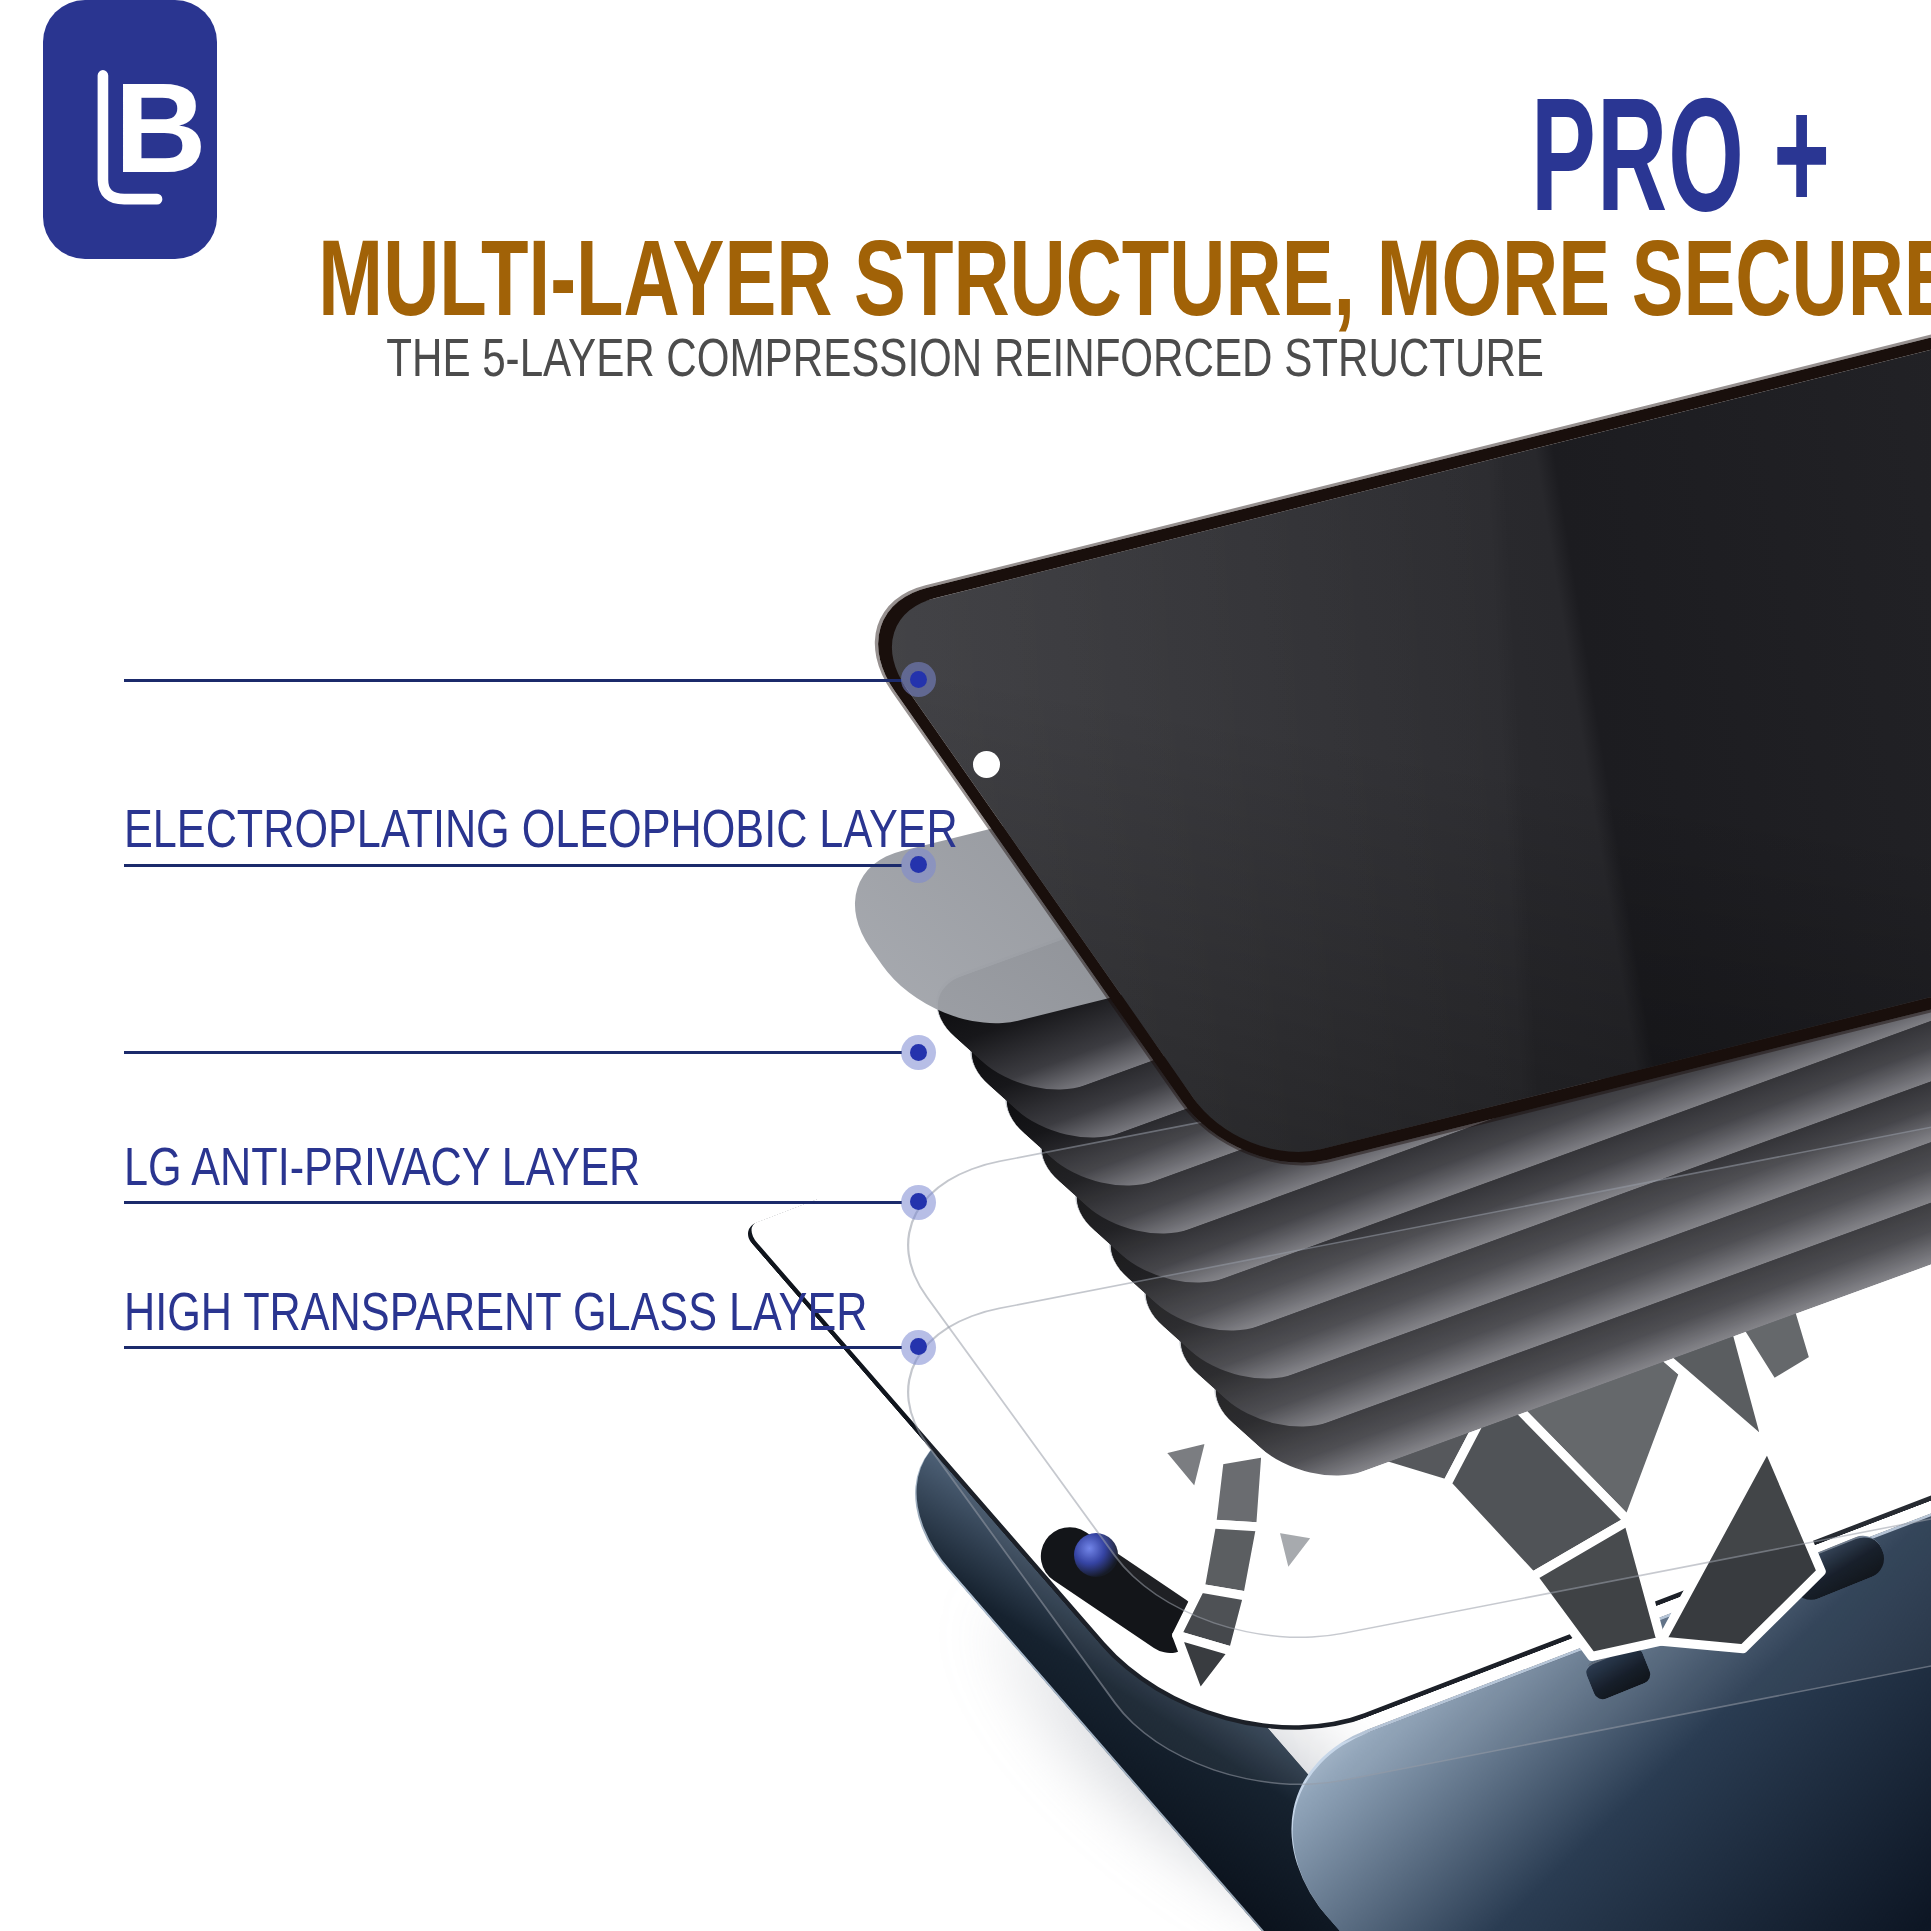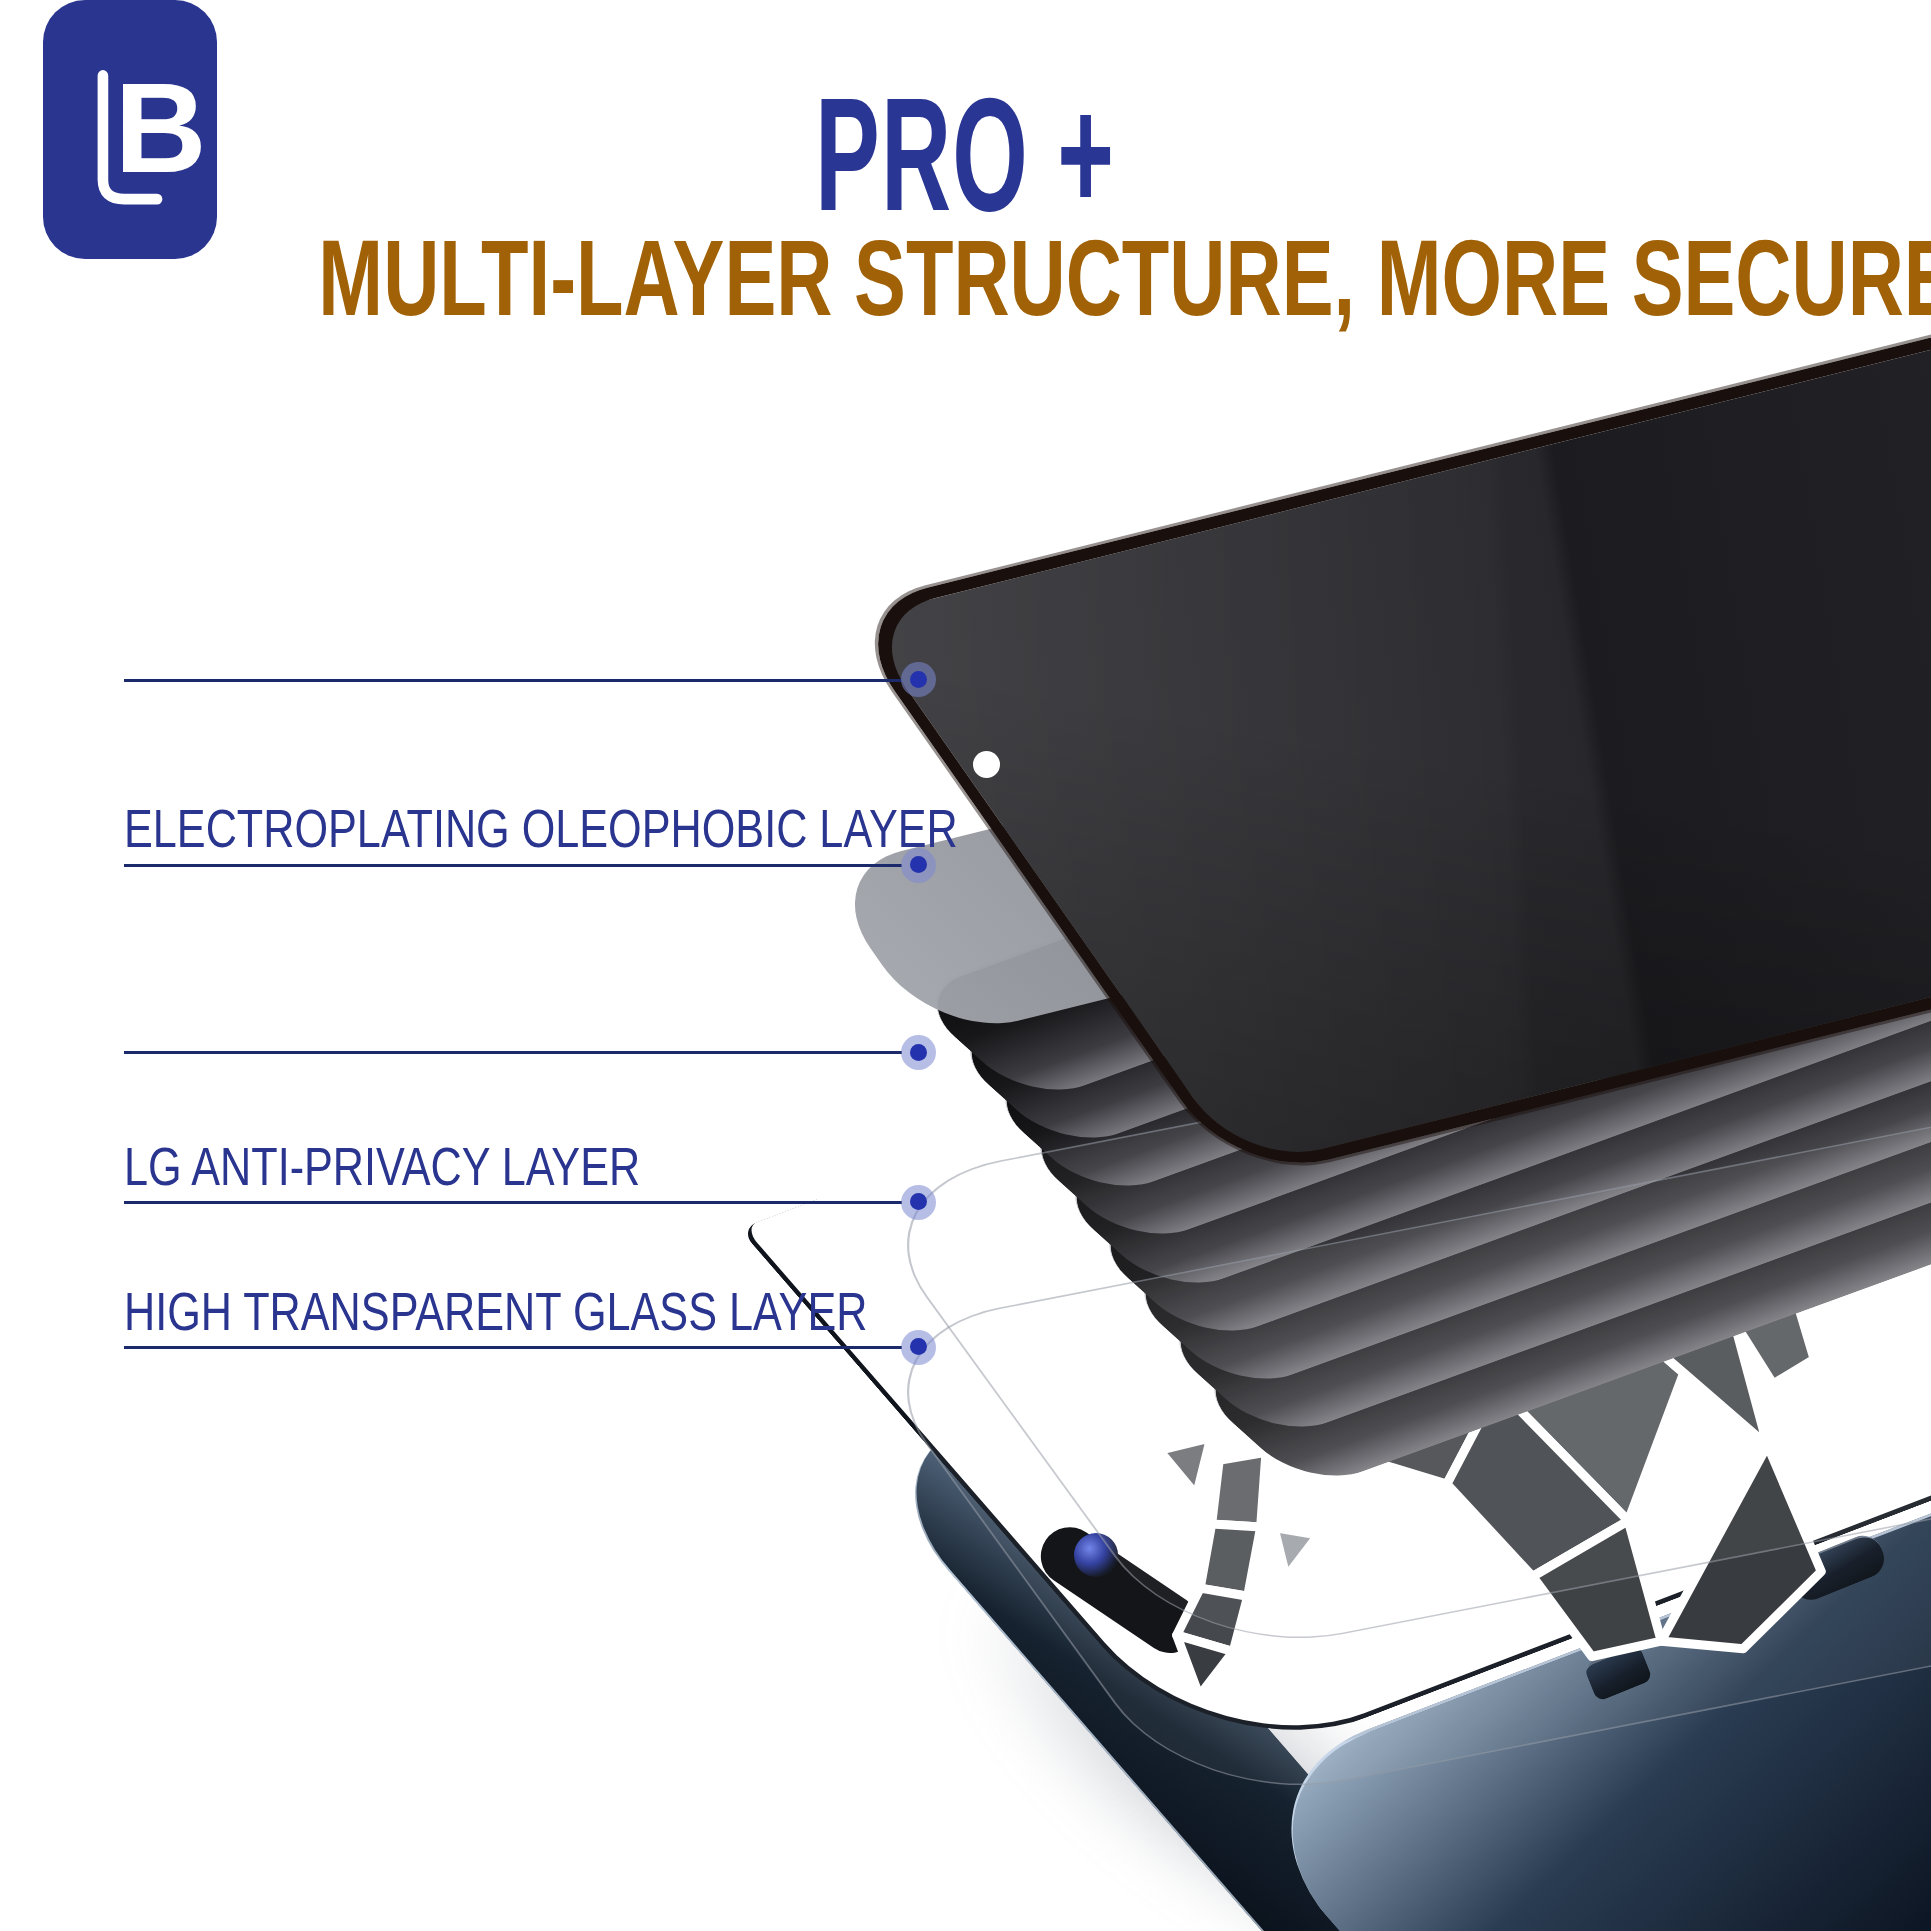--- a/index.html
+++ b/index.html
@@ -5,21 +5,21 @@
   html,body{margin:0;padding:0;background:#ffffff;}
   .stage{position:relative;width:1931px;height:1931px;background:#ffffff;overflow:hidden;
          font-family:"Liberation Sans", sans-serif;}
   .u{position:absolute;}
   .condensed{display:inline-block;transform:scaleX(0.78);transform-origin:center top;white-space:nowrap;}
   .condensedL{display:inline-block;transform:scaleX(0.8);transform-origin:left top;white-space:nowrap;}
 
   
   .logo{left:43px;top:0;width:174px;height:259px;border-radius:42px;background:#2A3590;z-index:70;}
   .logo svg{position:absolute;inset:0;}
-  .badge{left:0;right:0;top:73px;text-align:center;z-index:70;
+  .badge{left:0;right:0;top:73px;text-align:right;z-index:70;
          font-size:162px;font-weight:800;letter-spacing:1.9px;color:#2A3693;line-height:1;}
   .badge .condensed{transform:scaleX(0.60);}
   .title{left:0;right:0;top:224px;text-align:center;z-index:70;
          font-size:108px;font-weight:700;color:#a16207;line-height:1;letter-spacing:0px;}
   .title .condensed{transform:scaleX(0.72);}
   .sub{left:0;right:0;text-align:center;z-index:70;font-size:54px;font-weight:400;color:#4c4c4c;line-height:1;}
   .sub1{top:330px;} .sub2{top:388px;}
 
   
   .callout-text{left:124px;z-index:62;font-size:54px;font-weight:400;color:#2A3590;line-height:1;}
@@ -98,20 +98,23 @@
       <text x="74" y="178" font-family="Liberation Sans, sans-serif" font-size="132" font-weight="800" fill="#ffffff">B</text>
     </svg>
   </div>
 
   <div class="u badge">
     <span class="condensed">PRO +</span>
   </div>
   <div class="u title">
     <span class="condensed">MULTI-LAYER STRUCTURE, MORE SECURE</span>
   </div>
+  <div class="u sub sub1">
+    <span class="condensed">THE 5-LAYER COMPRESSION REINFORCED STRUCTURE</span>
+  </div>
 
   <div class="u phone-shadow"></div>
 
   <div class="u band-left"></div>
   <div class="u band-right"></div>
 
   <div class="u screen-white"></div>
 
   <div class="u island"></div>
   <div class="u lens"></div>

